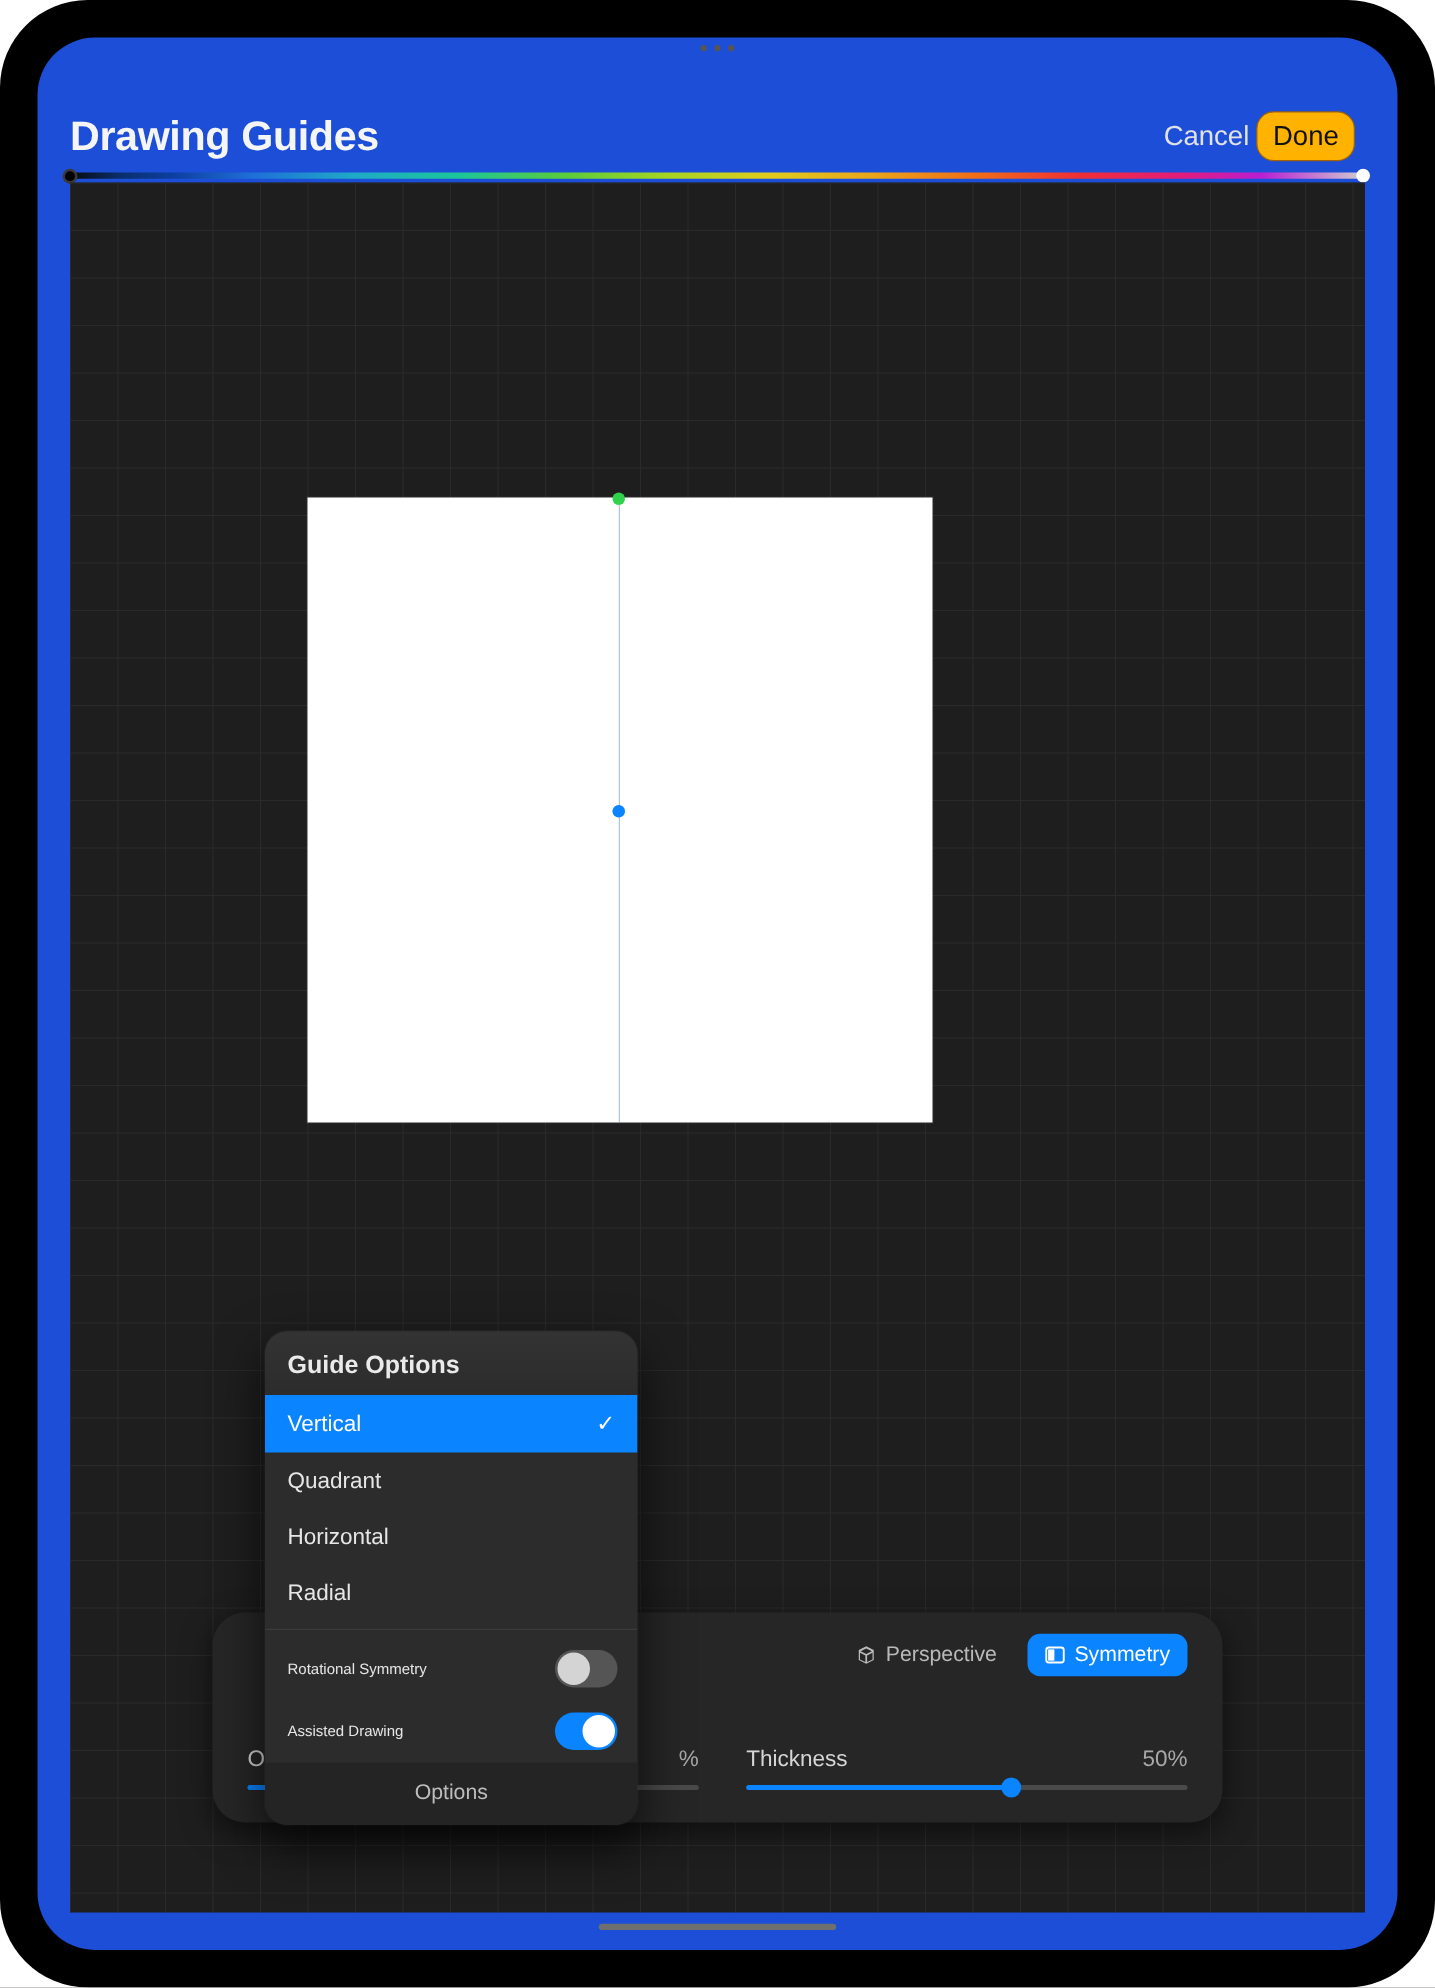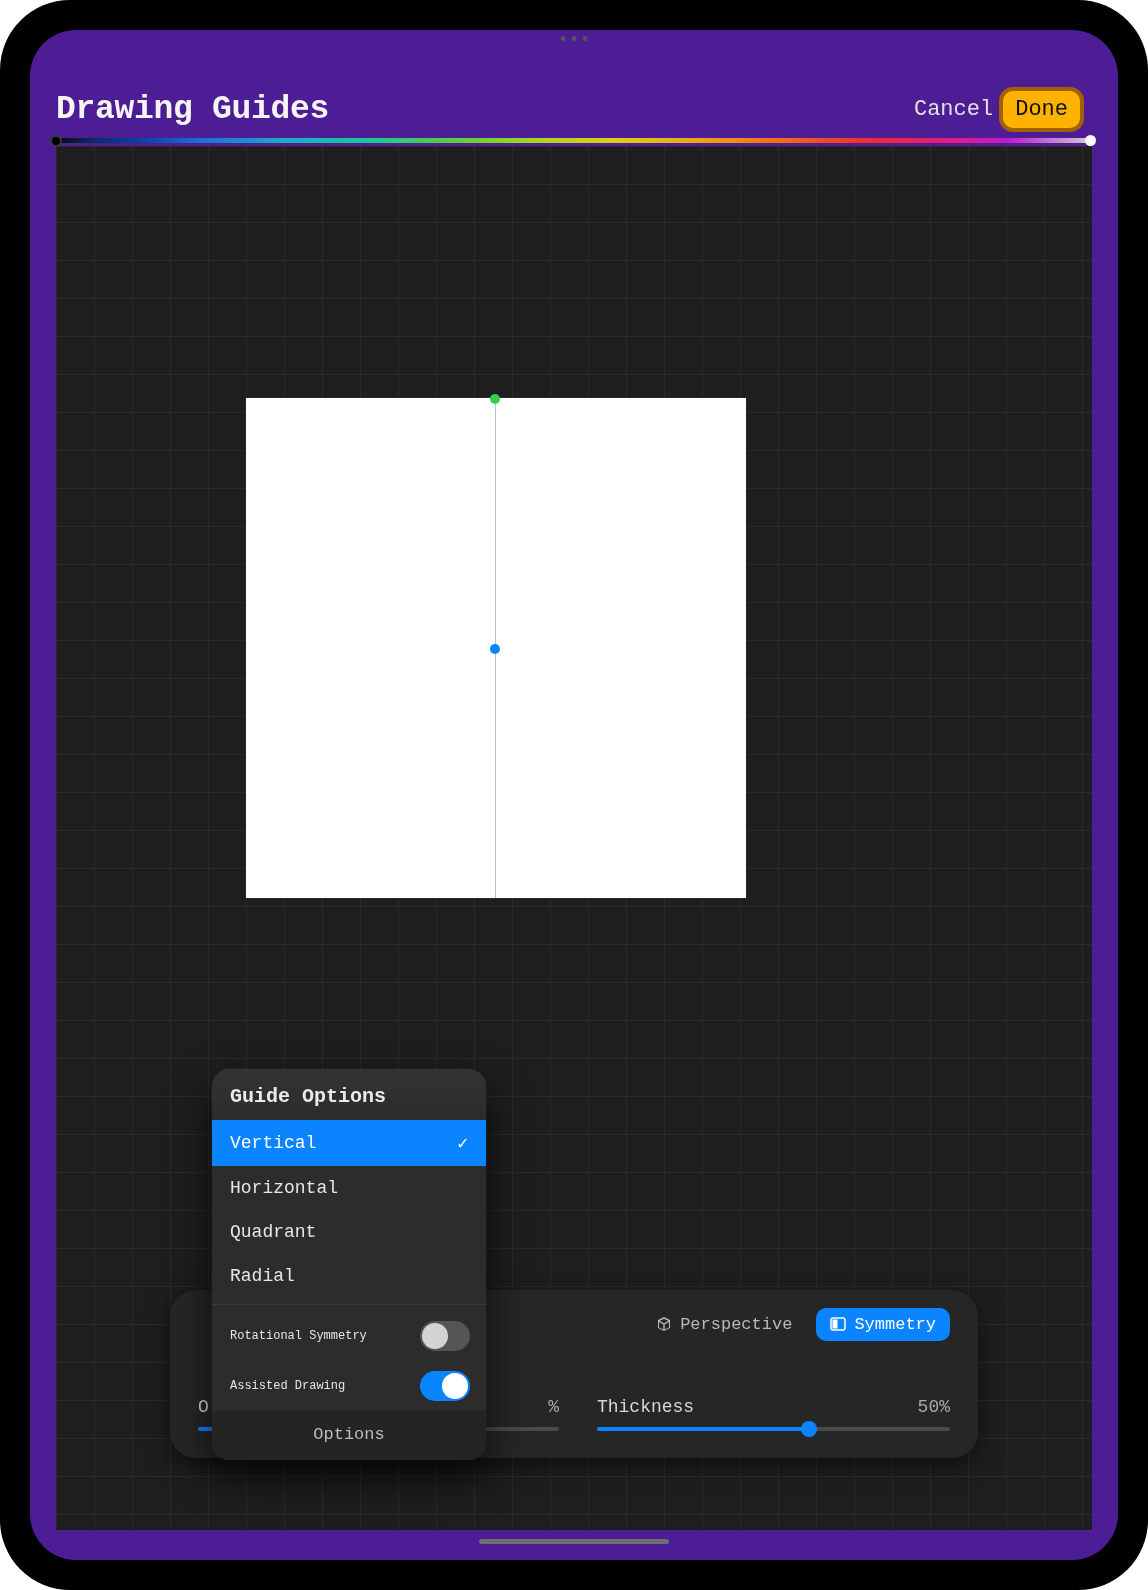--- a/index.html
+++ b/index.html
@@ -11,24 +11,23 @@
     width: 1148px;
     height: 1590px;
     background: #000;
     border-radius: 70px;
     padding: 30px;
   }
   .screen {
     position: relative;
     width: 100%;
     height: 100%;
-    background: #4c1d95;
+    background: #1d4ed8;
     border-radius: 46px;
     overflow: hidden;
-    font-family: Liberation Mono, monospace;
   }
   .notch-dots {
     position: absolute;
     top: 6px;
     left: 50%;
     transform: translateX(-50%);
     display: flex;
     gap: 6px;
   }
   .notch-dots span {
@@ -52,21 +51,21 @@
     font-weight: 700;
     letter-spacing: -0.3px;
   }
   .header-actions { display: flex; align-items: center; gap: 6px; }
   .cancel {
     color: #e2e2e2;
     font-size: 22px;
     font-weight: 400;
   }
   .done-wrap {
-    border: 4px solid #a16207;
+    border: 1px solid #a16207;
     border-radius: 14px;
     padding: 4px 4px;
     background: #ffb300;
   }
   .done {
     color: #111;
     font-size: 22px;
     font-weight: 500;
     padding: 2px 8px;
   }
@@ -199,21 +198,21 @@
     width:16px; height:16px; border-radius:50%;
     background:#0a84ff;
     transform: translateX(-50%);
   }
 
   
   .popover {
     position: absolute;
     left: 182px;
     bottom: 100px;
-    width: 274px;
+    width: 298px;
     background: #2c2c2c;
     border-radius: 18px;
     box-shadow: 0 16px 40px rgba(0,0,0,0.7), 0 0 0 1px rgba(255,255,255,0.04);
     overflow: hidden;
   }
   .pop-title {
     padding: 16px 18px 12px;
     color: #eaeaea;
     font-size: 20px;
     font-weight: 600;
@@ -342,24 +341,24 @@
     </div>
 
     <div class="popover">
       <div class="pop-title">Guide Options</div>
 
       <div class="opt sel">
         <span>Vertical</span>
         <span class="check">✓</span>
       </div>
       <div class="opt">
+        <span>Quadrant</span>
+      </div>
+      <div class="opt">
         <span>Horizontal</span>
-      </div>
-      <div class="opt">
-        <span>Quadrant</span>
       </div>
       <div class="opt">
         <span>Radial</span>
       </div>
 
       <div class="divider"></div>
 
       <div class="switch-row">
         <span>Rotational Symmetry</span>
         <div class="switch"></div>

